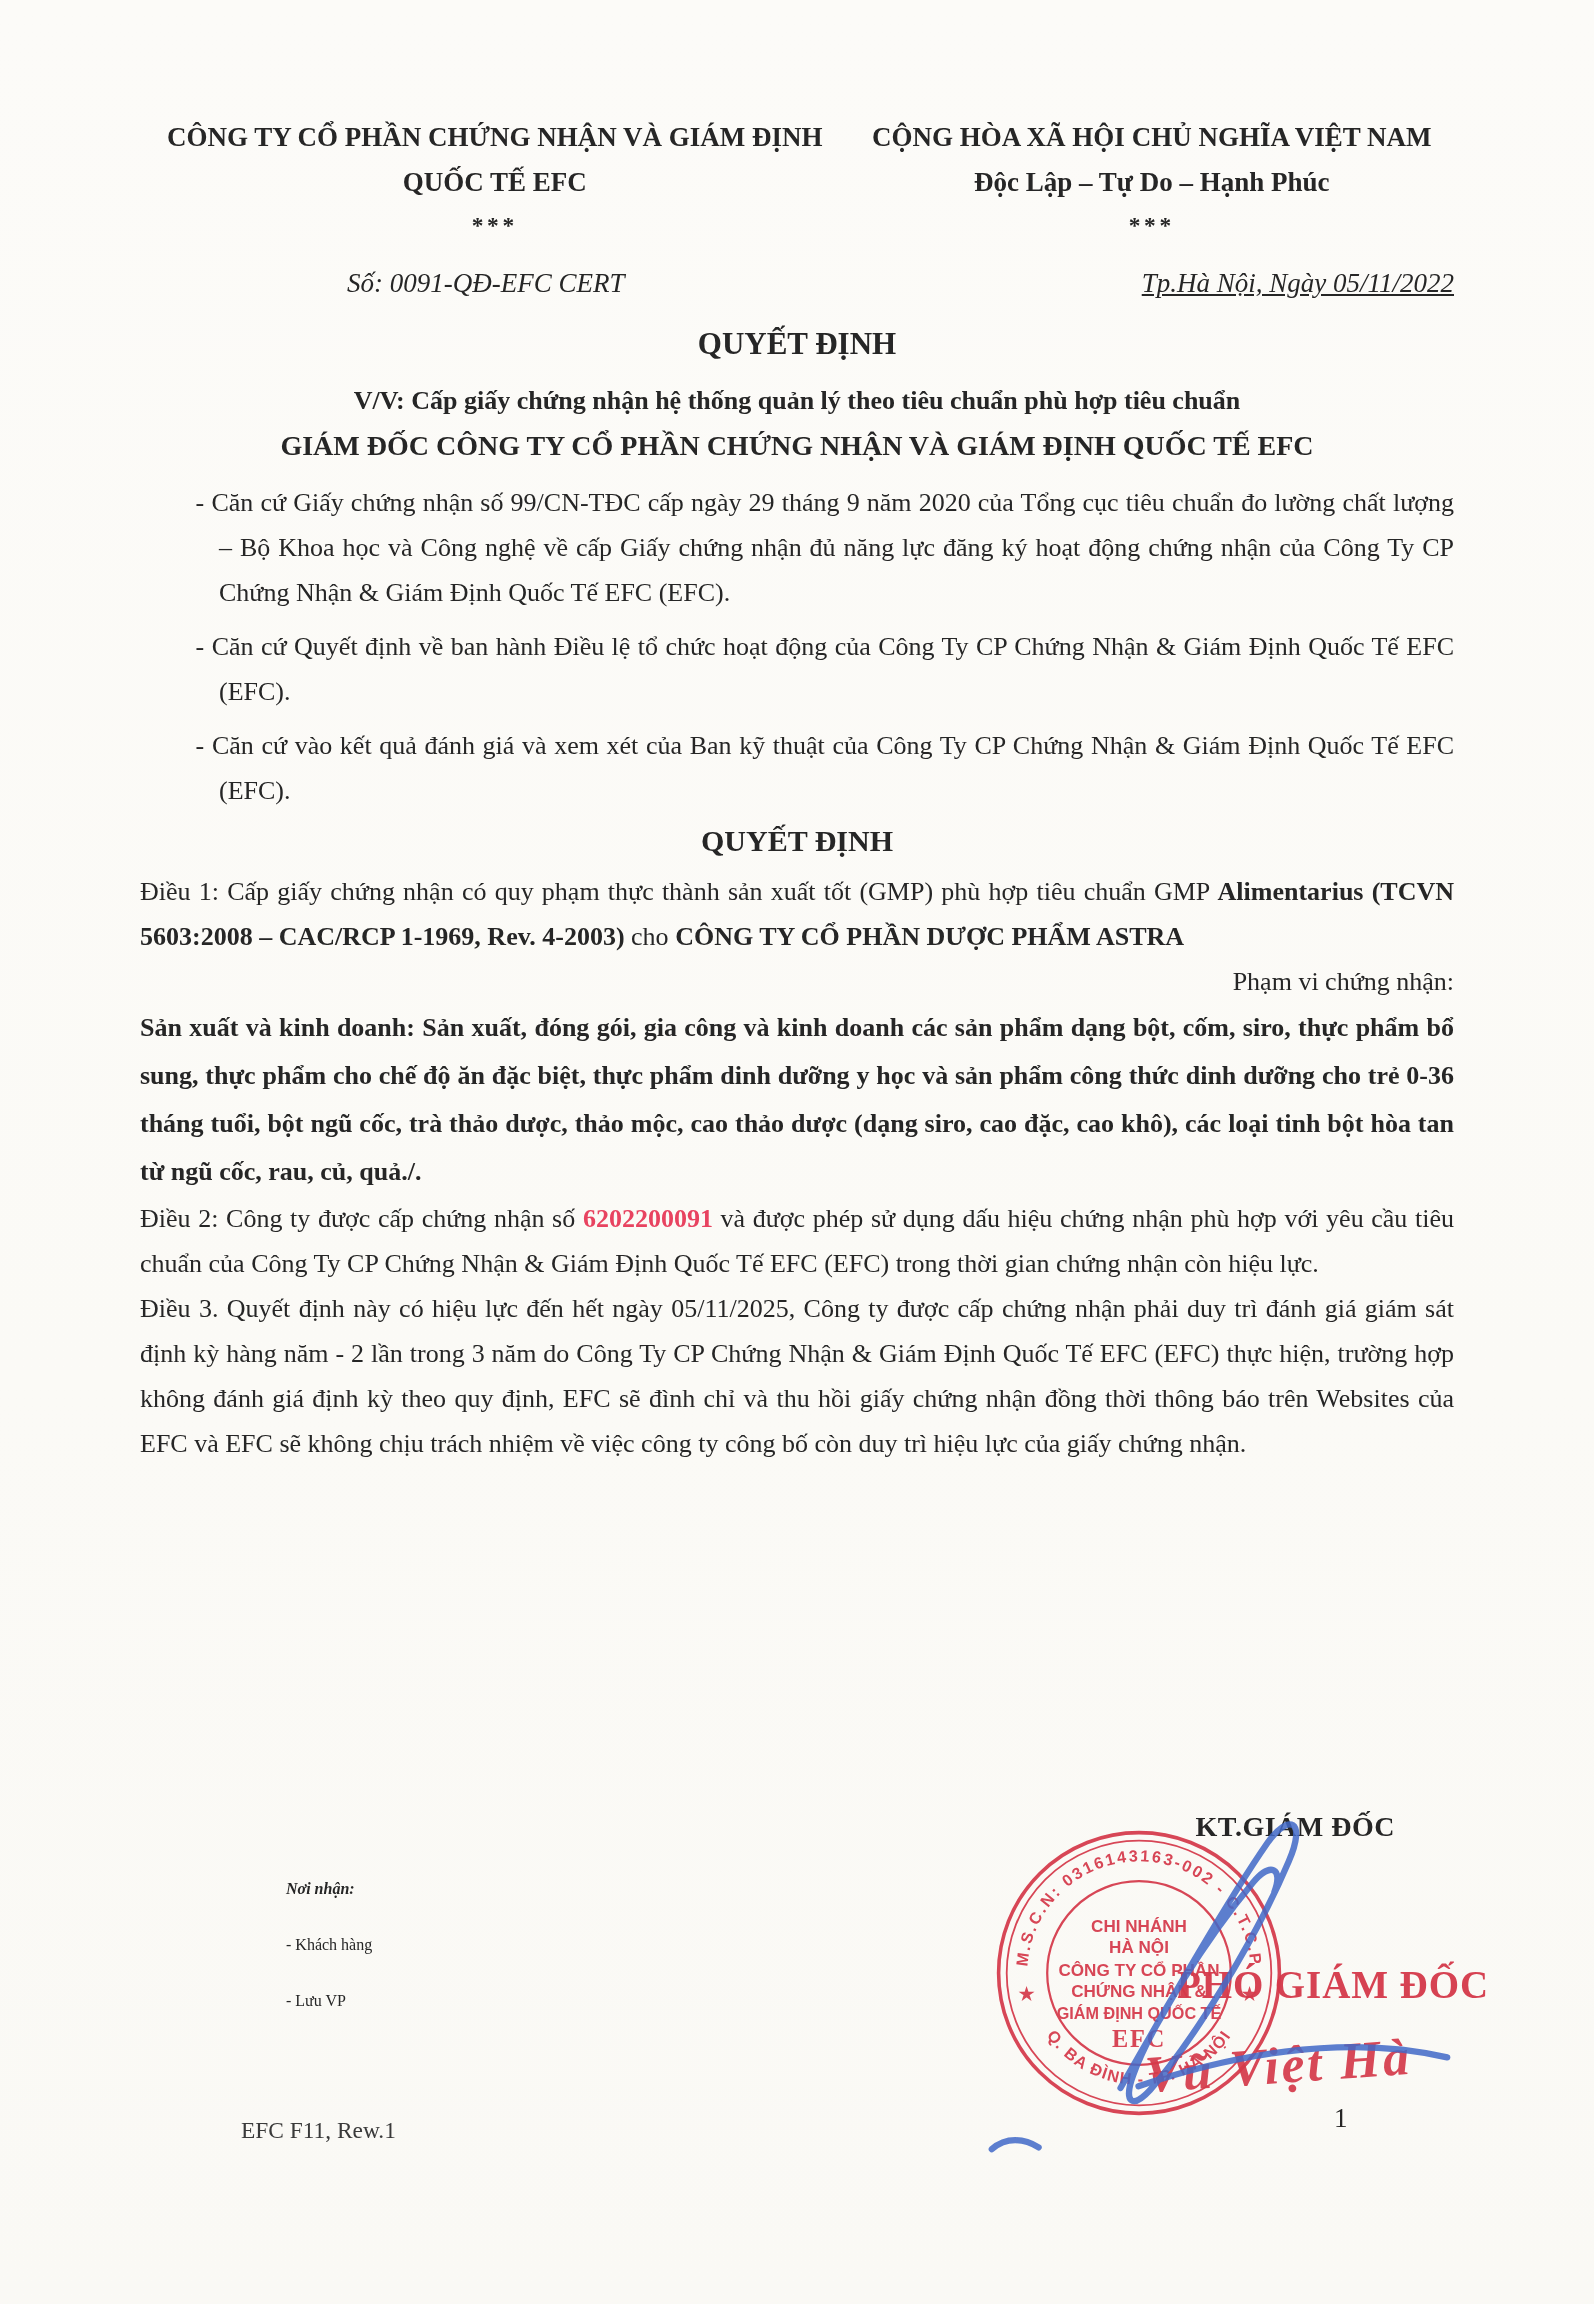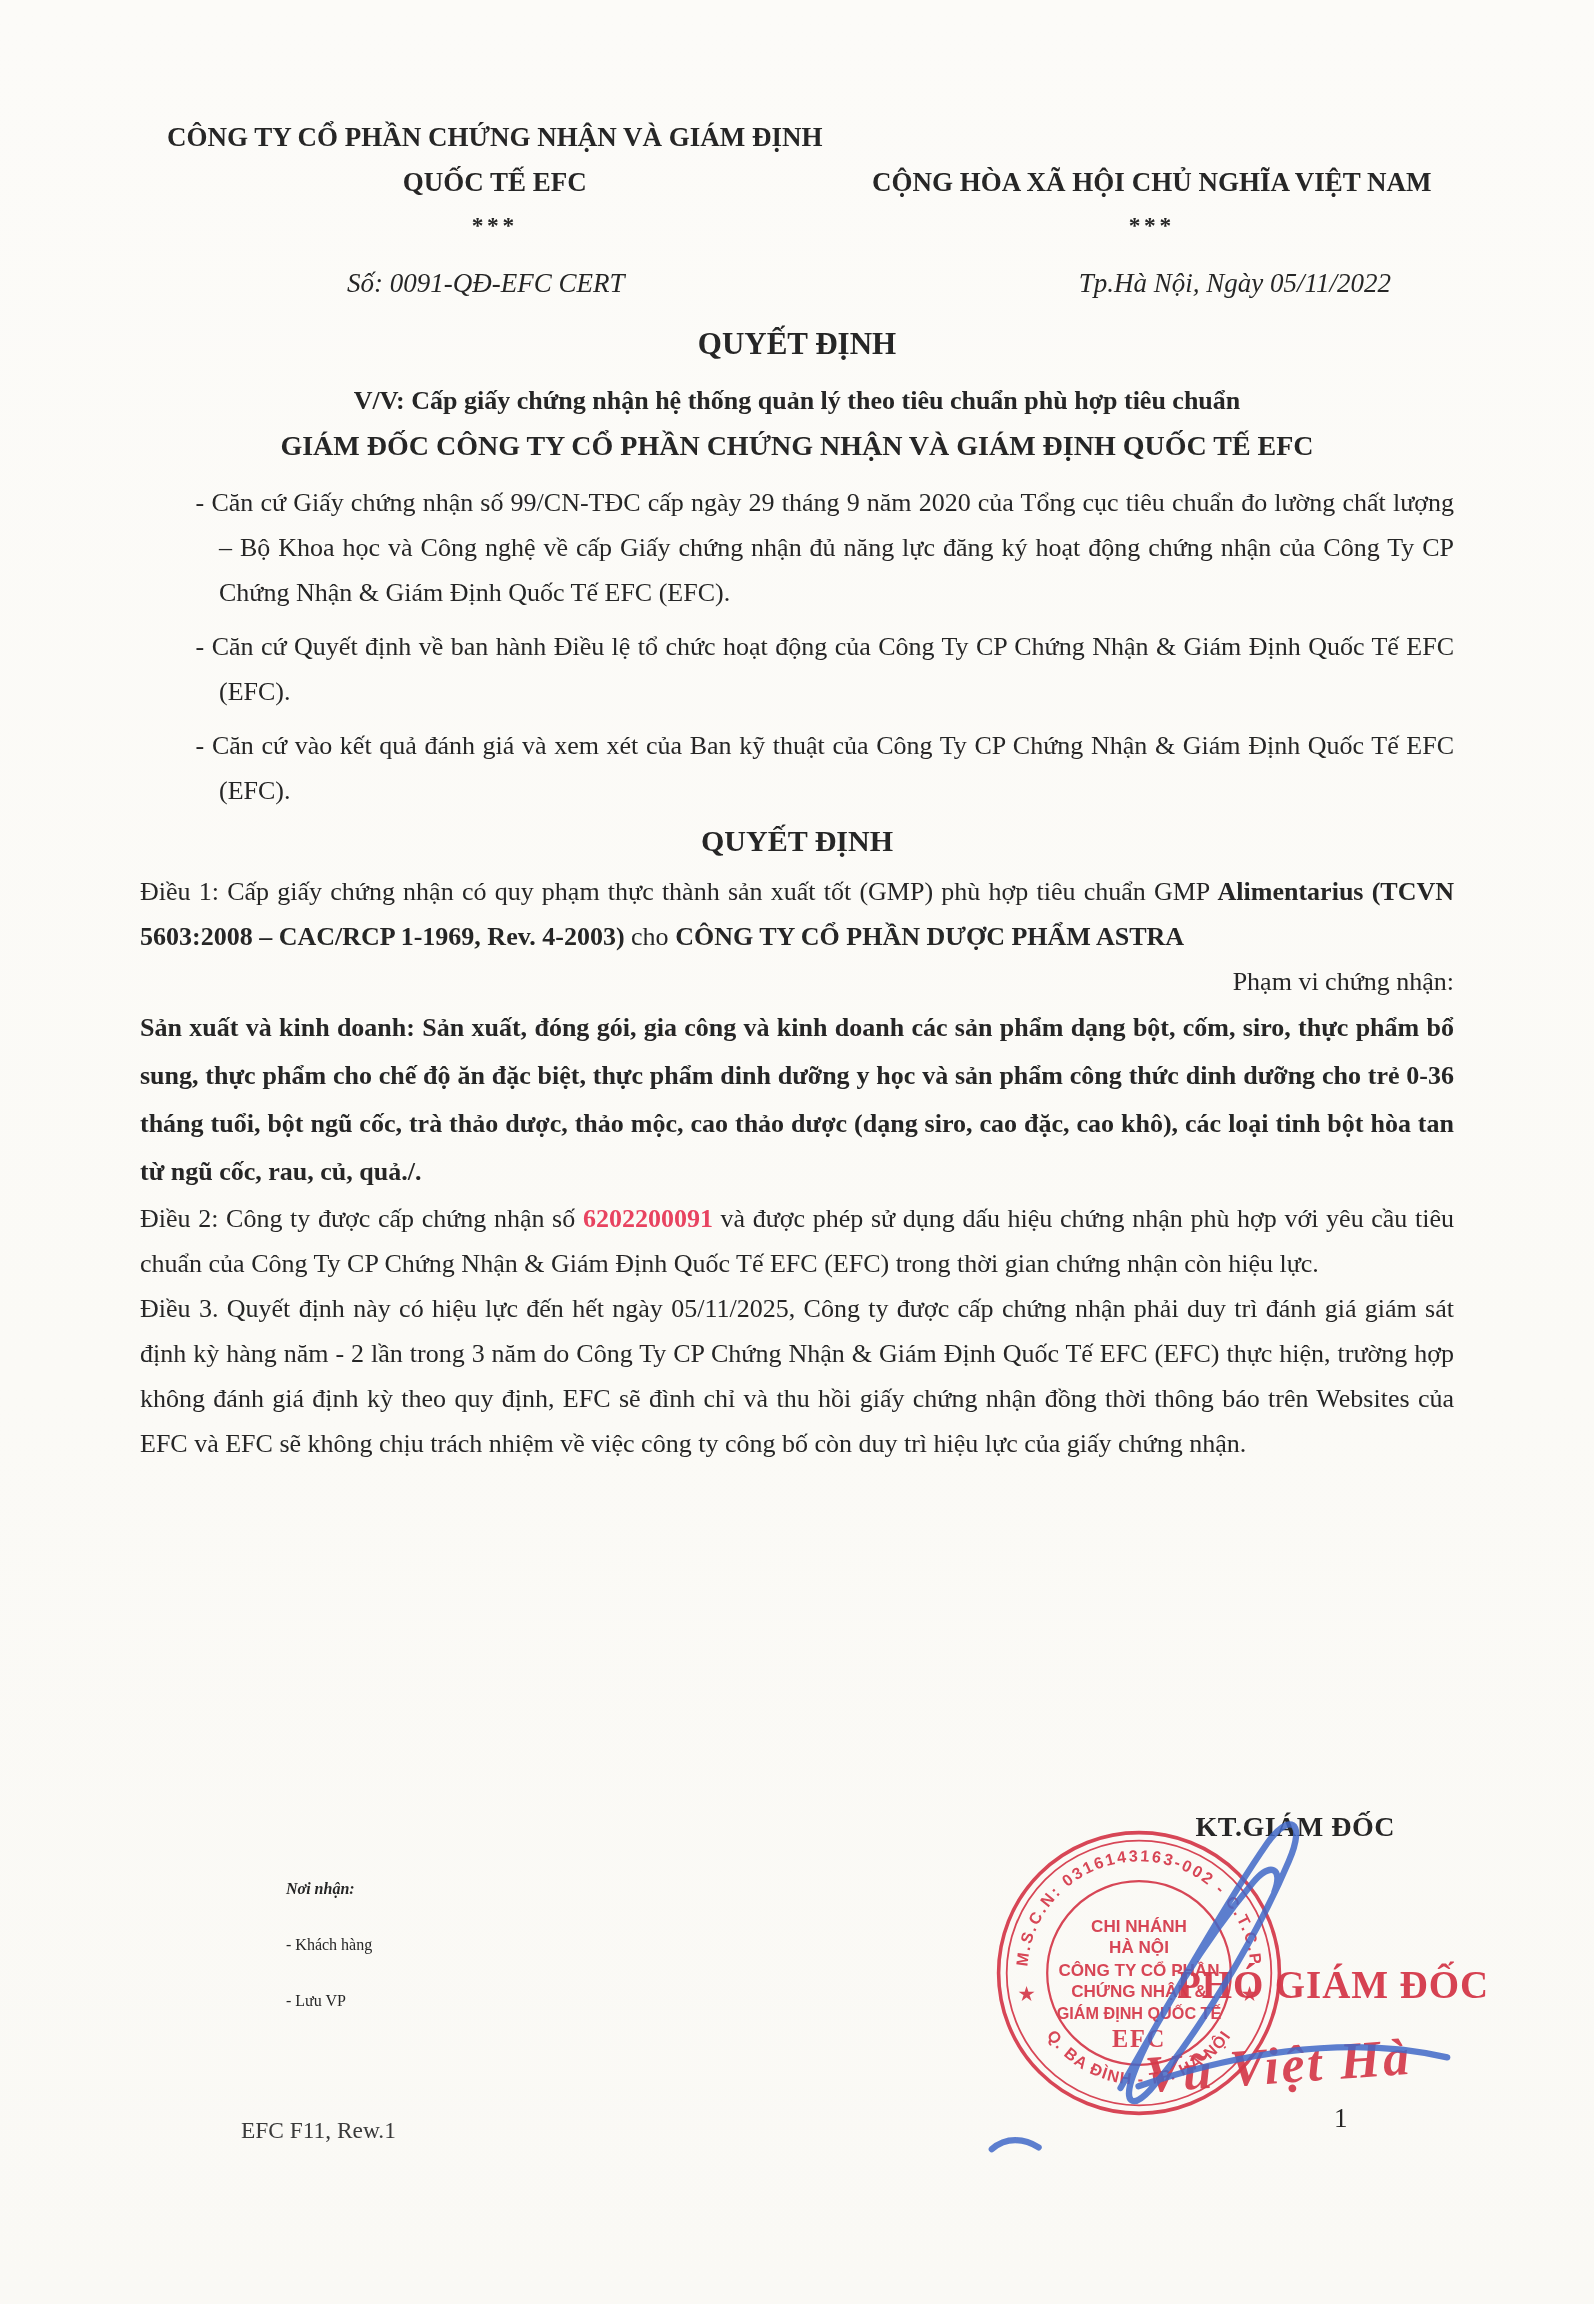--- a/index.html
+++ b/index.html
@@ -14,21 +14,21 @@
     color:#262626;
     overflow:hidden;
   }
   .hdr{display:flex;justify-content:space-between;align-items:flex-end;}
   .hdr-left{width:729px;text-align:center;}
   .hdr-right{width:621px;text-align:center;}
   .hdr-line{font-weight:bold;font-size:27px;line-height:45px;}
   .hdr-stars{font-weight:bold;font-size:23.4px;line-height:40px;letter-spacing:3.6px;}
   .meta-row{display:flex;justify-content:space-between;margin-top:23.4px;}
   .doc-number{font-style:italic;font-size:27px;margin-left:207px;}
-  .place-date{font-style:italic;font-size:27px;margin-right:63px;}
+  .place-date{font-style:italic;font-size:27px;text-decoration:underline;}
   .h-main{ text-align:center;font-weight:bold;font-size:31px;margin:27px 0 0 0;}
   .h-subject{text-align:center;font-weight:bold;font-size:26px;margin:23.4px 0 0 0;}
   .h-issuer{text-align:center;font-weight:bold;font-size:28px;margin:14.4px 0 0 0;}
   .body-text{font-size:26px;line-height:45px;text-align:justify;}
   .grounds{margin-top:18px;}
   .ground{margin:0 0 9px 0;padding-left:79px;text-indent:-23.4px;}
   .h-decision{text-align:center;font-weight:bold;font-size:30px;margin:10.8px 0 10.8px 0;}
   .para{margin:0;}
   .para + .para{margin-top:0px;}
   .address{margin-top:20px;text-align:left;}
@@ -58,20 +58,21 @@
 <div class="page">
 
   <div class="hdr">
     <div class="hdr-left">
       <div class="hdr-line">CÔNG TY CỔ PHẦN CHỨNG NHẬN VÀ GIÁM ĐỊNH</div>
       <div class="hdr-line">QUỐC TẾ EFC</div>
       <div class="hdr-stars">***</div>
     </div>
     <div class="hdr-right">
       <div class="hdr-line">CỘNG HÒA XÃ HỘI CHỦ NGHĨA VIỆT NAM</div>
+      <div class="hdr-line">Độc Lập – Tự Do – Hạnh Phúc</div>
       <div class="hdr-stars">***</div>
     </div>
   </div>
 
   <div class="meta-row">
     <div class="doc-number">Số:   0091-QĐ-EFC CERT</div>
     <div class="place-date">Tp.Hà Nội, Ngày 05/11/2022</div>
   </div>
 
   <div class="h-main">QUYẾT ĐỊNH</div>

